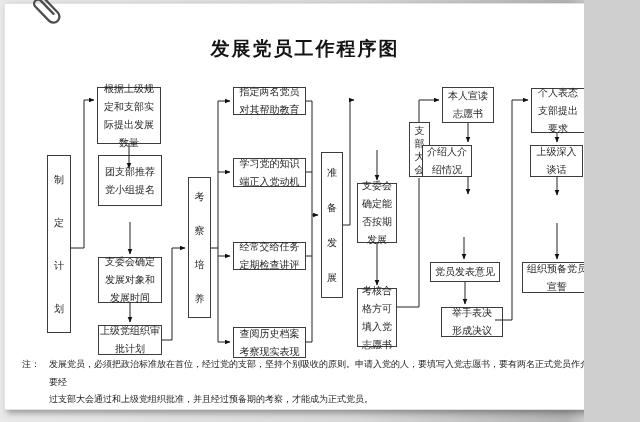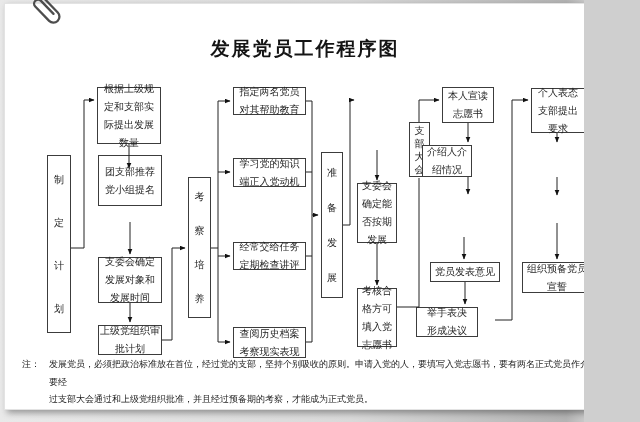--- a/index.html
+++ b/index.html
@@ -97,26 +97,28 @@
   <div class="bx" style="left:357px;top:288px;width:40px;height:59px">考核合
 格方可
 填入党
 志愿书</div>
 
   <div class="bx" style="left:442px;top:87px;width:52px;height:36px">本人宣读
 志愿书</div>
   <div class="bx" style="left:422px;top:145px;width:50px;height:32px">介绍人介
 绍情况</div>
   <div class="bx" style="left:430px;top:262px;width:70px;height:20px">党员发表意见</div>
-  <div class="bx" style="left:416px;top:307px;width:62px;height:30px">举手表决
+  <div class="bx" style="left:441px;top:307px;width:62px;height:30px">举手表决
 形成决议</div>
 
   <div class="bx" style="left:531px;top:88px;width:54px;height:45px">个人表态
 支部提出
 要求</div>
+  <div class="bx" style="left:530px;top:145px;width:53px;height:32px">上级深入
+谈话</div>
   <div class="bx" style="left:522px;top:262px;width:70px;height:31px">组织预备党员
 宣誓</div>
 
   <svg class="wires" width="640" height="422" viewBox="0 0 640 422">
     <defs>
       <marker id="arr" markerWidth="7" markerHeight="7" refX="5.5" refY="2.5" orient="auto">
         <path d="M0,0 L6,2.5 L0,5 Z" fill="#111"></path>
       </marker>
     </defs>
     <g fill="none" stroke="#222" stroke-width="1">

